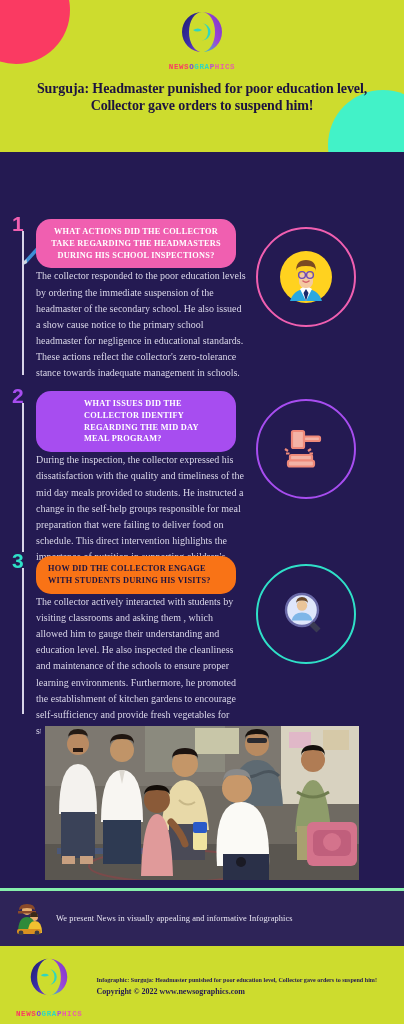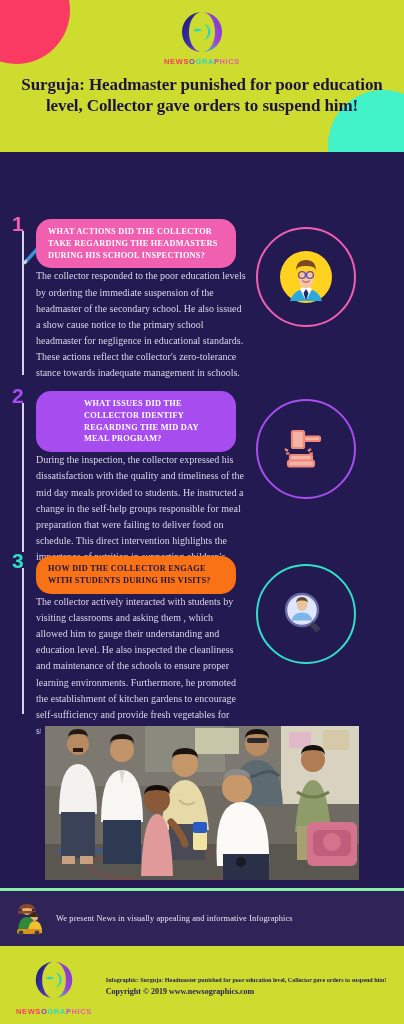--- a/index.html
+++ b/index.html
@@ -24,40 +24,40 @@
   .corner-teal {
     position:absolute; right:-34px; bottom:-48px;
     width:110px; height:110px; border-radius:50%;
     background:#42f2c8;
   }
   .logo-wrap {
     position:relative; z-index:3; text-align:center; padding-top:9px;
   }
   .logo-mark { display:block; margin:0 auto; }
   .logo-text {
-    margin-top:2px; font-family:Liberation Sans, sans-serif;
+    margin-top:8px; font-family:Liberation Mono, monospace;
     font-size:7.5px; font-weight:700; letter-spacing:.6px;
   }
   .logo-text span:nth-child(1){color:#fa3a62;}
   .logo-text span:nth-child(2){color:#fa3a62;}
   .logo-text span:nth-child(3){color:#fa3a62;}
   .logo-text span:nth-child(4){color:#fa3a62;}
   .logo-text span:nth-child(5){color:#7b3fe4;}
   .logo-text span:nth-child(6){color:#2fd6c0;}
   .logo-text span:nth-child(7){color:#2fd6c0;}
   .logo-text span:nth-child(8){color:#2fd6c0;}
   .logo-text span:nth-child(9){color:#b44ad6;}
   .logo-text span:nth-child(10){color:#e85fa8;}
   .logo-text span:nth-child(11){color:#e85fa8;}
   .logo-text span:nth-child(12){color:#e85fa8;}
   .logo-text span:nth-child(13){color:#e85fa8;}
   .headline {
     position:relative; z-index:3;
     margin:9px 14px 0; text-align:center;
-    font-size:17px; line-height:1.22; font-weight:700;
+    font-size:14px; line-height:1.22; font-weight:700;
     color:#1d1340; letter-spacing:-.1px;
   }
   .header-rule { width:404px; height:5px; background:#241a52; }
 
   
   .body-area {
     position:relative; width:404px; background:#241a52;
     padding-bottom:4px;
   }
   .pen {
@@ -159,21 +159,21 @@
     <svg class="pen" viewBox="0 0 34 36">
       <path d="M29 3 L31 6 L13 26 L9 28 L10 24 Z" fill="#3f8fd6"></path>
       <path d="M13 26 L9 28 L10 24 L12.5 22 Z" fill="#cfd6de"></path>
       <path d="M10.2 27.2 L9 28 L9.5 26.6 Z" fill="#1a1a2e"></path>
       <path d="M29 3 L31 6 L28.2 8.6 L26.2 5.6 Z" fill="#2f7dc4"></path>
     </svg>
 
     <div class="qblock" style="margin-top:62px; height:150px;">
       <div class="rail"></div>
       <div class="qnum" style="color:#f05fb0;">1</div>
-      <div class="bubble" style="background:#f05fb0;">WHAT ACTIONS DID THE COLLECTOR TAKE REGARDING THE HEADMASTERS DURING HIS SCHOOL INSPECTIONS?</div>
+      <div class="bubble" style="background:#f05fb0;text-align:center;">WHAT ACTIONS DID THE COLLECTOR TAKE REGARDING THE HEADMASTERS DURING HIS SCHOOL INSPECTIONS?</div>
       <div class="answer">The collector responded to the poor education levels by ordering the immediate suspension of the headmaster of the secondary school. He also issued a show cause notice to the primary school headmaster for negligence in educational standards. These actions reflect the collector's zero-tolerance stance towards inadequate management in schools.</div>
       <div class="ring" style="left:256px; top:8px; border-color:#f05fb0;">
         <svg width="56" height="56" viewBox="0 0 56 56">
           <circle cx="28" cy="28" r="26" fill="#ffd21f"></circle>
           <path d="M12 52 q4 -12 16 -12 q12 0 16 12 z" fill="#2aa8e0"></path>
           <path d="M22 40 l6 12 l6 -12 l-3 -2 h-6 z" fill="#ffffff"></path>
           <path d="M28 40 l-2.5 4 l2.5 8 l2.5 -8 l-2.5 -4z" fill="#1b2a6b"></path>
           <rect x="21" y="23" width="14" height="16" rx="6" fill="#f4c9a0"></rect>
           <path d="M18 22 q0 -11 10 -11 q10 0 10 11 q0 -5 -10 -5 q-10 0 -10 5z" fill="#7b4a22"></path>
           <circle cx="24" cy="26" r="3.4" fill="none" stroke="#6b4ab8" stroke-width="1.4"></circle>
@@ -334,17 +334,17 @@
         <path d="M23 3 A20 20 0 0 0 23 43 A13 20 0 0 1 23 3 Z" fill="url(#lgC)"></path>
         <path d="M23 3 A20 20 0 0 1 23 43 A13 20 0 0 0 23 3 Z" fill="url(#lgD)"></path>
         <circle cx="23" cy="23" r="8.5" fill="#cddc2e"></circle>
         <path d="M23 14.5 a8.5 8.5 0 0 1 0 17 a6 8.5 0 0 0 0 -17 Z" fill="#2fd6c0"></path>
         <path d="M14 21 q5 -3 9 0 q-5 3 -9 0 Z" fill="#2fd6c0"></path>
       </svg>
       <div class="logo-text"><span>N</span><span>E</span><span>W</span><span>S</span><span>O</span><span>G</span><span>R</span><span>A</span><span>P</span><span>H</span><span>I</span><span>C</span><span>S</span></div>
     </div>
     <div class="footer-text">
       <div class="footer-line1">Infographic: Surguja: Headmaster punished for poor education level, Collector gave orders to suspend him!</div>
-      <div class="footer-line2">Copyright © 2019 www.newsographics.com</div>
+      <div class="footer-line2">Copyright © 2022 www.newsographics.com</div>
     </div>
   </div>
 
 </div>
 
 </body></html>

